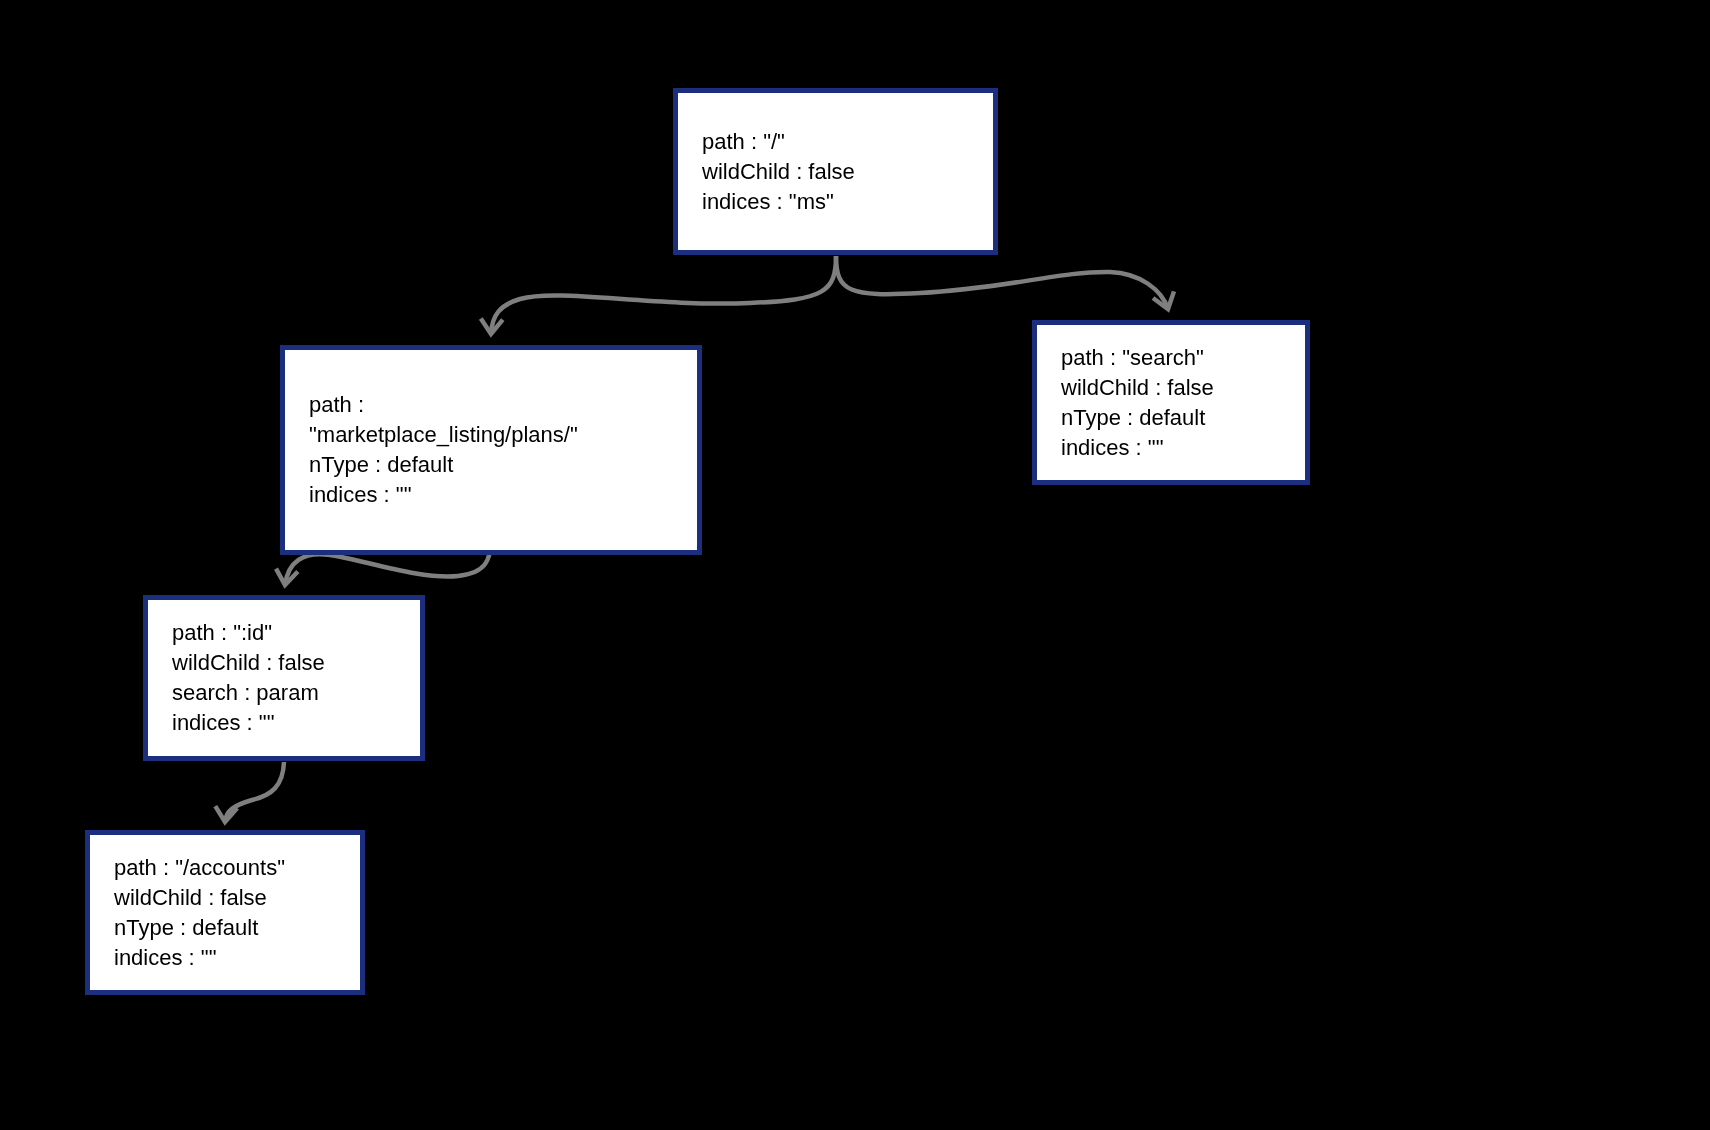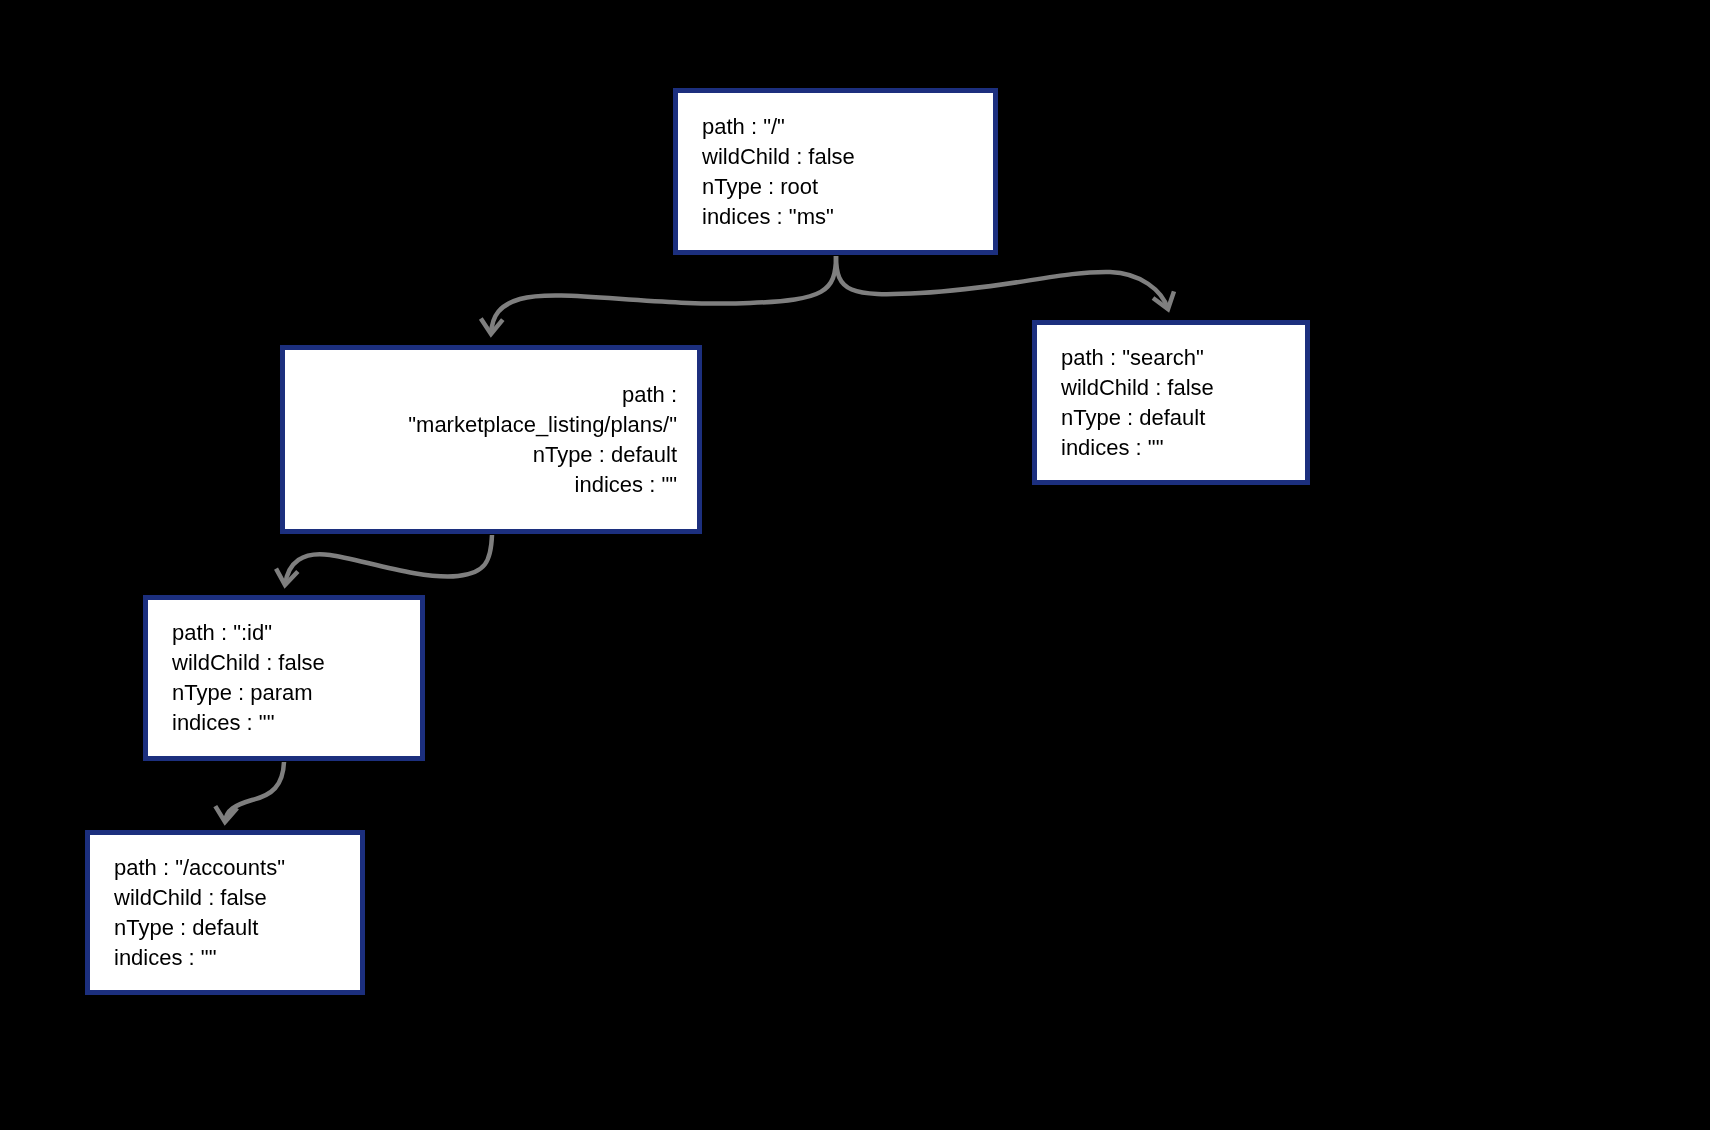--- a/index.html
+++ b/index.html
@@ -39,21 +39,21 @@
     padding: 10px 20px 10px 24px;
     color: #000000;
     font-size: 22px;
     line-height: 30px;
     white-space: nowrap;
   }
   .node .line {
     display: block;
   }
   #node-root        { left: 673px;  top: 88px;  width: 325px; height: 167px; }
-  #node-marketplace { left: 280px;  top: 345px; width: 422px; height: 189px; text-align: right; }
+  #node-marketplace { left: 280px;  top: 345px; width: 422px; height: 210px; }
   #node-search      { left: 1032px; top: 320px; width: 278px; height: 165px; }
   #node-id          { left: 143px;  top: 595px; width: 282px; height: 166px; }
   #node-accounts    { left: 85px;   top: 830px; width: 280px; height: 165px; }
 </style>
 </head>
 <body>
 
 <div class="canvas">
 
   <svg class="edges-layer" width="1710" height="1130" viewBox="0 0 1710 1130" xmlns="http://www.w3.org/2000/svg">
@@ -79,42 +79,41 @@
              C 303 551, 288 562, 285 585" marker-end="url(#arrowhead)"></path>
 
     <path class="edge" d="M 284 762
              C 283 786, 272 795, 252 800
              C 235 805, 226 810, 225 822" marker-end="url(#arrowhead)"></path>
   </svg>
 
   <div class="node" id="node-root">
     <span class="line">path : "/"</span>
     <span class="line">wildChild : false</span>
-    <span class="line">nType : root</span>
     <span class="line">indices : "ms"</span>
   </div>
 
   <div class="node" id="node-marketplace">
     <span class="line">path :</span>
     <span class="line">"marketplace_listing/plans/"</span>
     <span class="line">nType : default</span>
     <span class="line">indices : ""</span>
   </div>
 
   <div class="node" id="node-search">
     <span class="line">path : "search"</span>
     <span class="line">wildChild : false</span>
     <span class="line">nType : default</span>
     <span class="line">indices : ""</span>
   </div>
 
   <div class="node" id="node-id">
     <span class="line">path : ":id"</span>
     <span class="line">wildChild : false</span>
-    <span class="line">nType : param</span>
+    <span class="line">search : param</span>
     <span class="line">indices : ""</span>
   </div>
 
   <div class="node" id="node-accounts">
     <span class="line">path : "/accounts"</span>
     <span class="line">wildChild : false</span>
     <span class="line">nType : default</span>
     <span class="line">indices : ""</span>
   </div>
 

